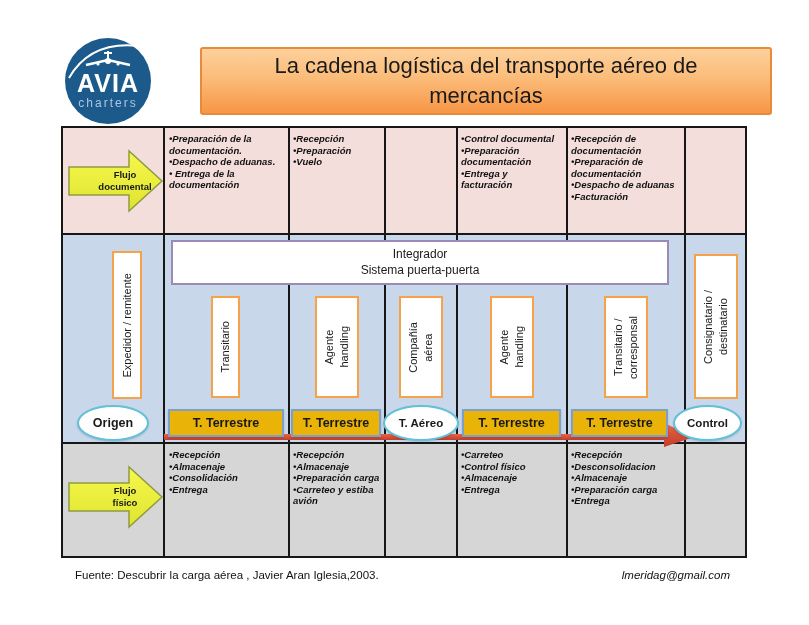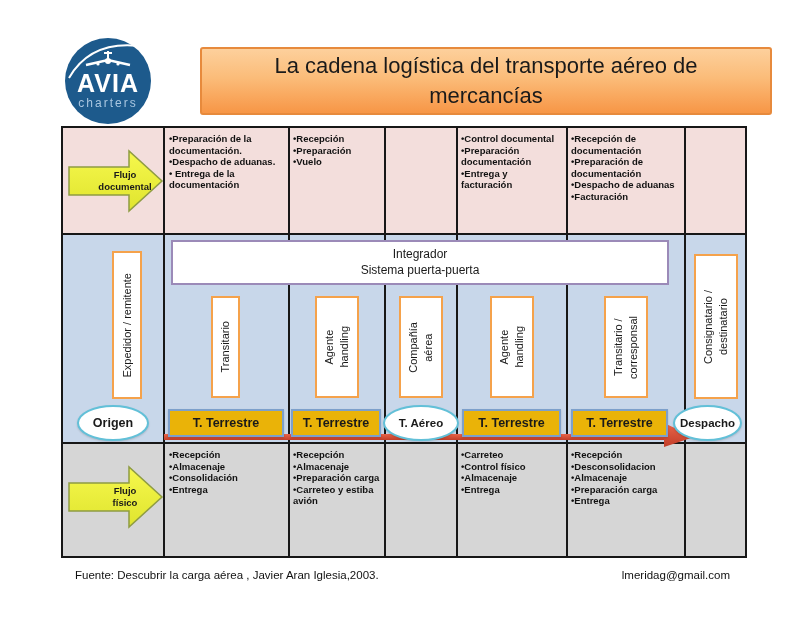--- a/index.html
+++ b/index.html
@@ -22,21 +22,21 @@
   .table { position: absolute; left: 61px; top: 126px; width: 686px; height: 432px; border: 2px solid #171717; background: #fff; }
   .rowbg { position: absolute; left: 0; width: 100%; z-index: 0; }
   .row-doc  { top: 0;   height: 105px; background: #f3dedc; }
   .row-mid  { top: 105px; height: 211px; background: #c8d7ea; }
   .row-phys { top: 316px; height: 112px; background: #d6d6d6; }
   .hline { position: absolute; left: 0; width: 100%; height: 2px; background: #171717; z-index: 2; }
   .vline { position: absolute; top: 0; height: 100%; width: 2px; background: #171717; z-index: 1; }
 
   .cell-text {
     position: absolute; z-index: 3; font-size: 9.5px; font-weight: bold; color: #111;
-    line-height: 1.22; white-space: pre-line;
+    line-height: 1.22; white-space: pre-line; font-style: italic;
   }
 
   
   .flow-arrow { position: absolute; left: 5px; width: 96px; height: 64px; z-index: 3; }
   .flow-arrow .lbl {
     position: absolute; left: 1px; top: 0; width: 66px; height: 100%;
     display: flex; align-items: center; justify-content: center; text-align: center;
     font-size: 9.5px; font-weight: bold; color: #1a1a1a; line-height: 1.25; padding-left: 46px;
   }
 
@@ -70,21 +70,21 @@
     display: flex; align-items: center; justify-content: center;
     font-size: 12.5px; font-weight: bold; color: #1a1a1a;
     box-shadow: 0 1px 2px rgba(0,0,0,0.15);
   }
 
   
   .red-arrow { position: absolute; left: 101px; top: 294px; width: 530px; height: 26px; z-index: 3; }
 
   
   .footer-src { position: absolute; left: 75px; top: 569px; font-size: 11.5px; color: #111; }
-  .footer-mail { position: absolute; right: 79px; top: 569px; font-size: 11.5px; color: #111; }
+  .footer-mail { position: absolute; right: 79px; top: 569px; font-size: 11.5px; color: #111; font-style: italic; }
 </style>
 </head>
 <body>
 
 <div class="page">
 
   <div class="logo">
     <svg width="92" height="92" viewBox="0 0 92 92">
       <circle cx="46" cy="47" r="43" fill="#1d5a8c"></circle>
       <path d="M7,44 Q30,4 84,13" stroke="#ffffff" stroke-width="2" fill="none"></path>
@@ -186,21 +186,21 @@
         <polygon points="500,1 530,15 500,25" fill="url(#rg1)"></polygon>
       </svg>
     </div>
 
     <div class="ell" style="left:14px;  top:277px; width:72px; height:36px">Origen</div>
     <div class="tbox" style="left:105px; width:116px">T. Terrestre</div>
     <div class="tbox" style="left:228px; width:90px">T. Terrestre</div>
     <div class="ell" style="left:320px; top:277px; width:76px; height:36px; font-size:11.5px">T. Aéreo</div>
     <div class="tbox" style="left:399px; width:99px">T. Terrestre</div>
     <div class="tbox" style="left:508px; width:97px">T. Terrestre</div>
-    <div class="ell" style="left:610px; top:277px; width:69px; height:36px; font-size:11.5px">Despacho</div>
+    <div class="ell" style="left:610px; top:277px; width:69px; height:36px; font-size:11.5px">Control</div>
 
     <div class="flow-arrow" style="top:337px">
       <svg width="96" height="64" viewBox="0 0 96 64">
         <polygon points="1,18 61,18 61,2 94,32 61,62 61,46 1,46" fill="url(#yg1)" stroke="#8f9c43" stroke-width="1.5"></polygon>
       </svg>
       <div class="lbl">Flujo físico</div>
     </div>
 
     <div class="cell-text" style="left:106px; top:321px; width:114px">•Recepción
 •Almacenaje

